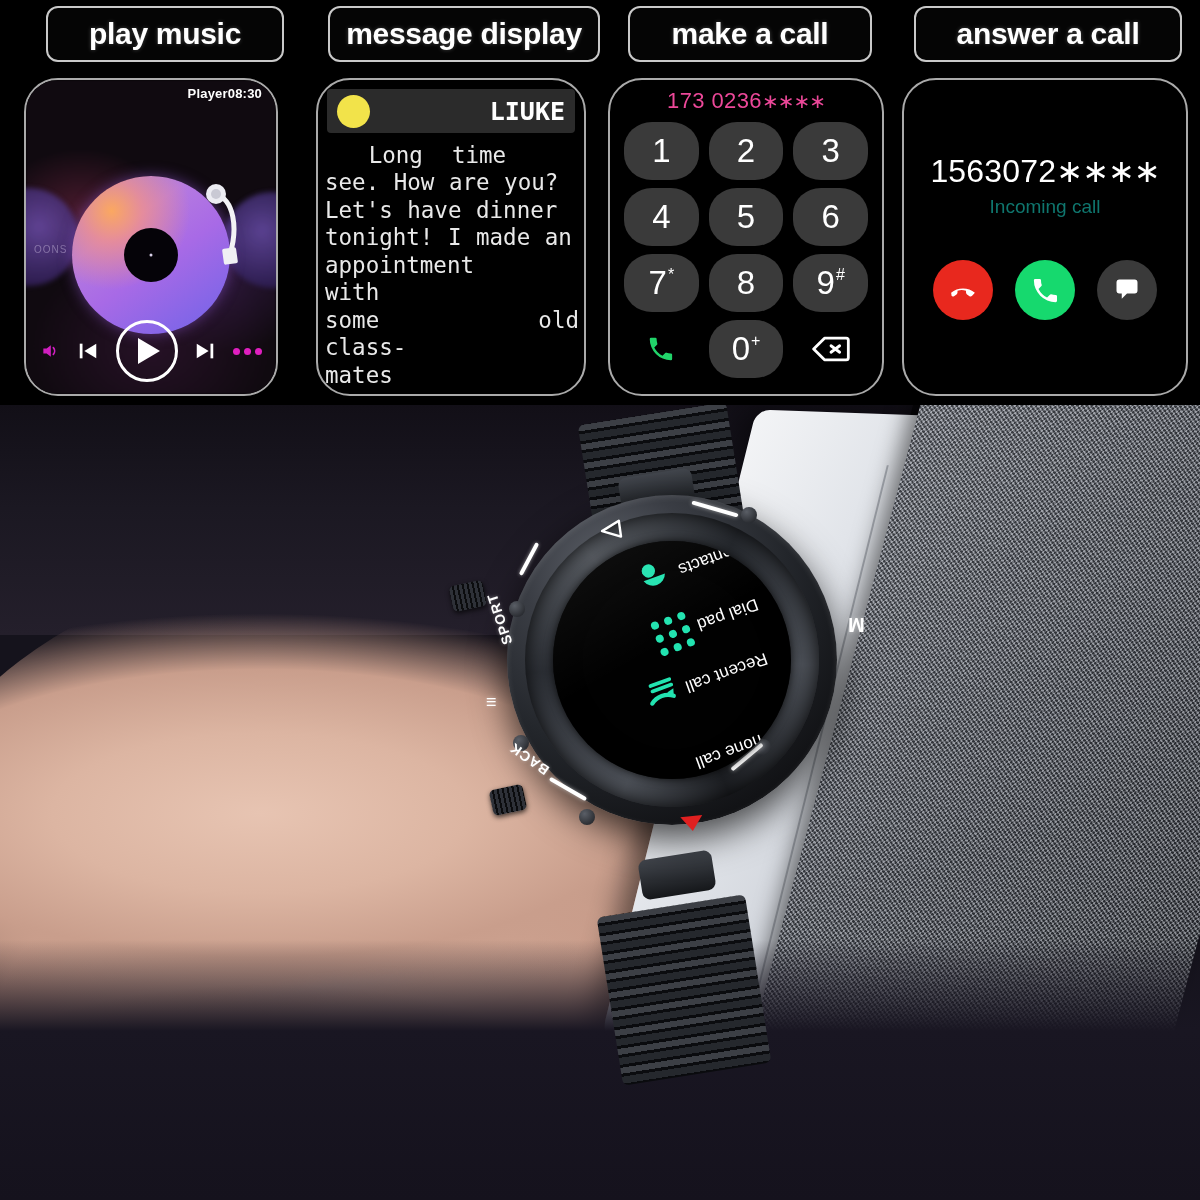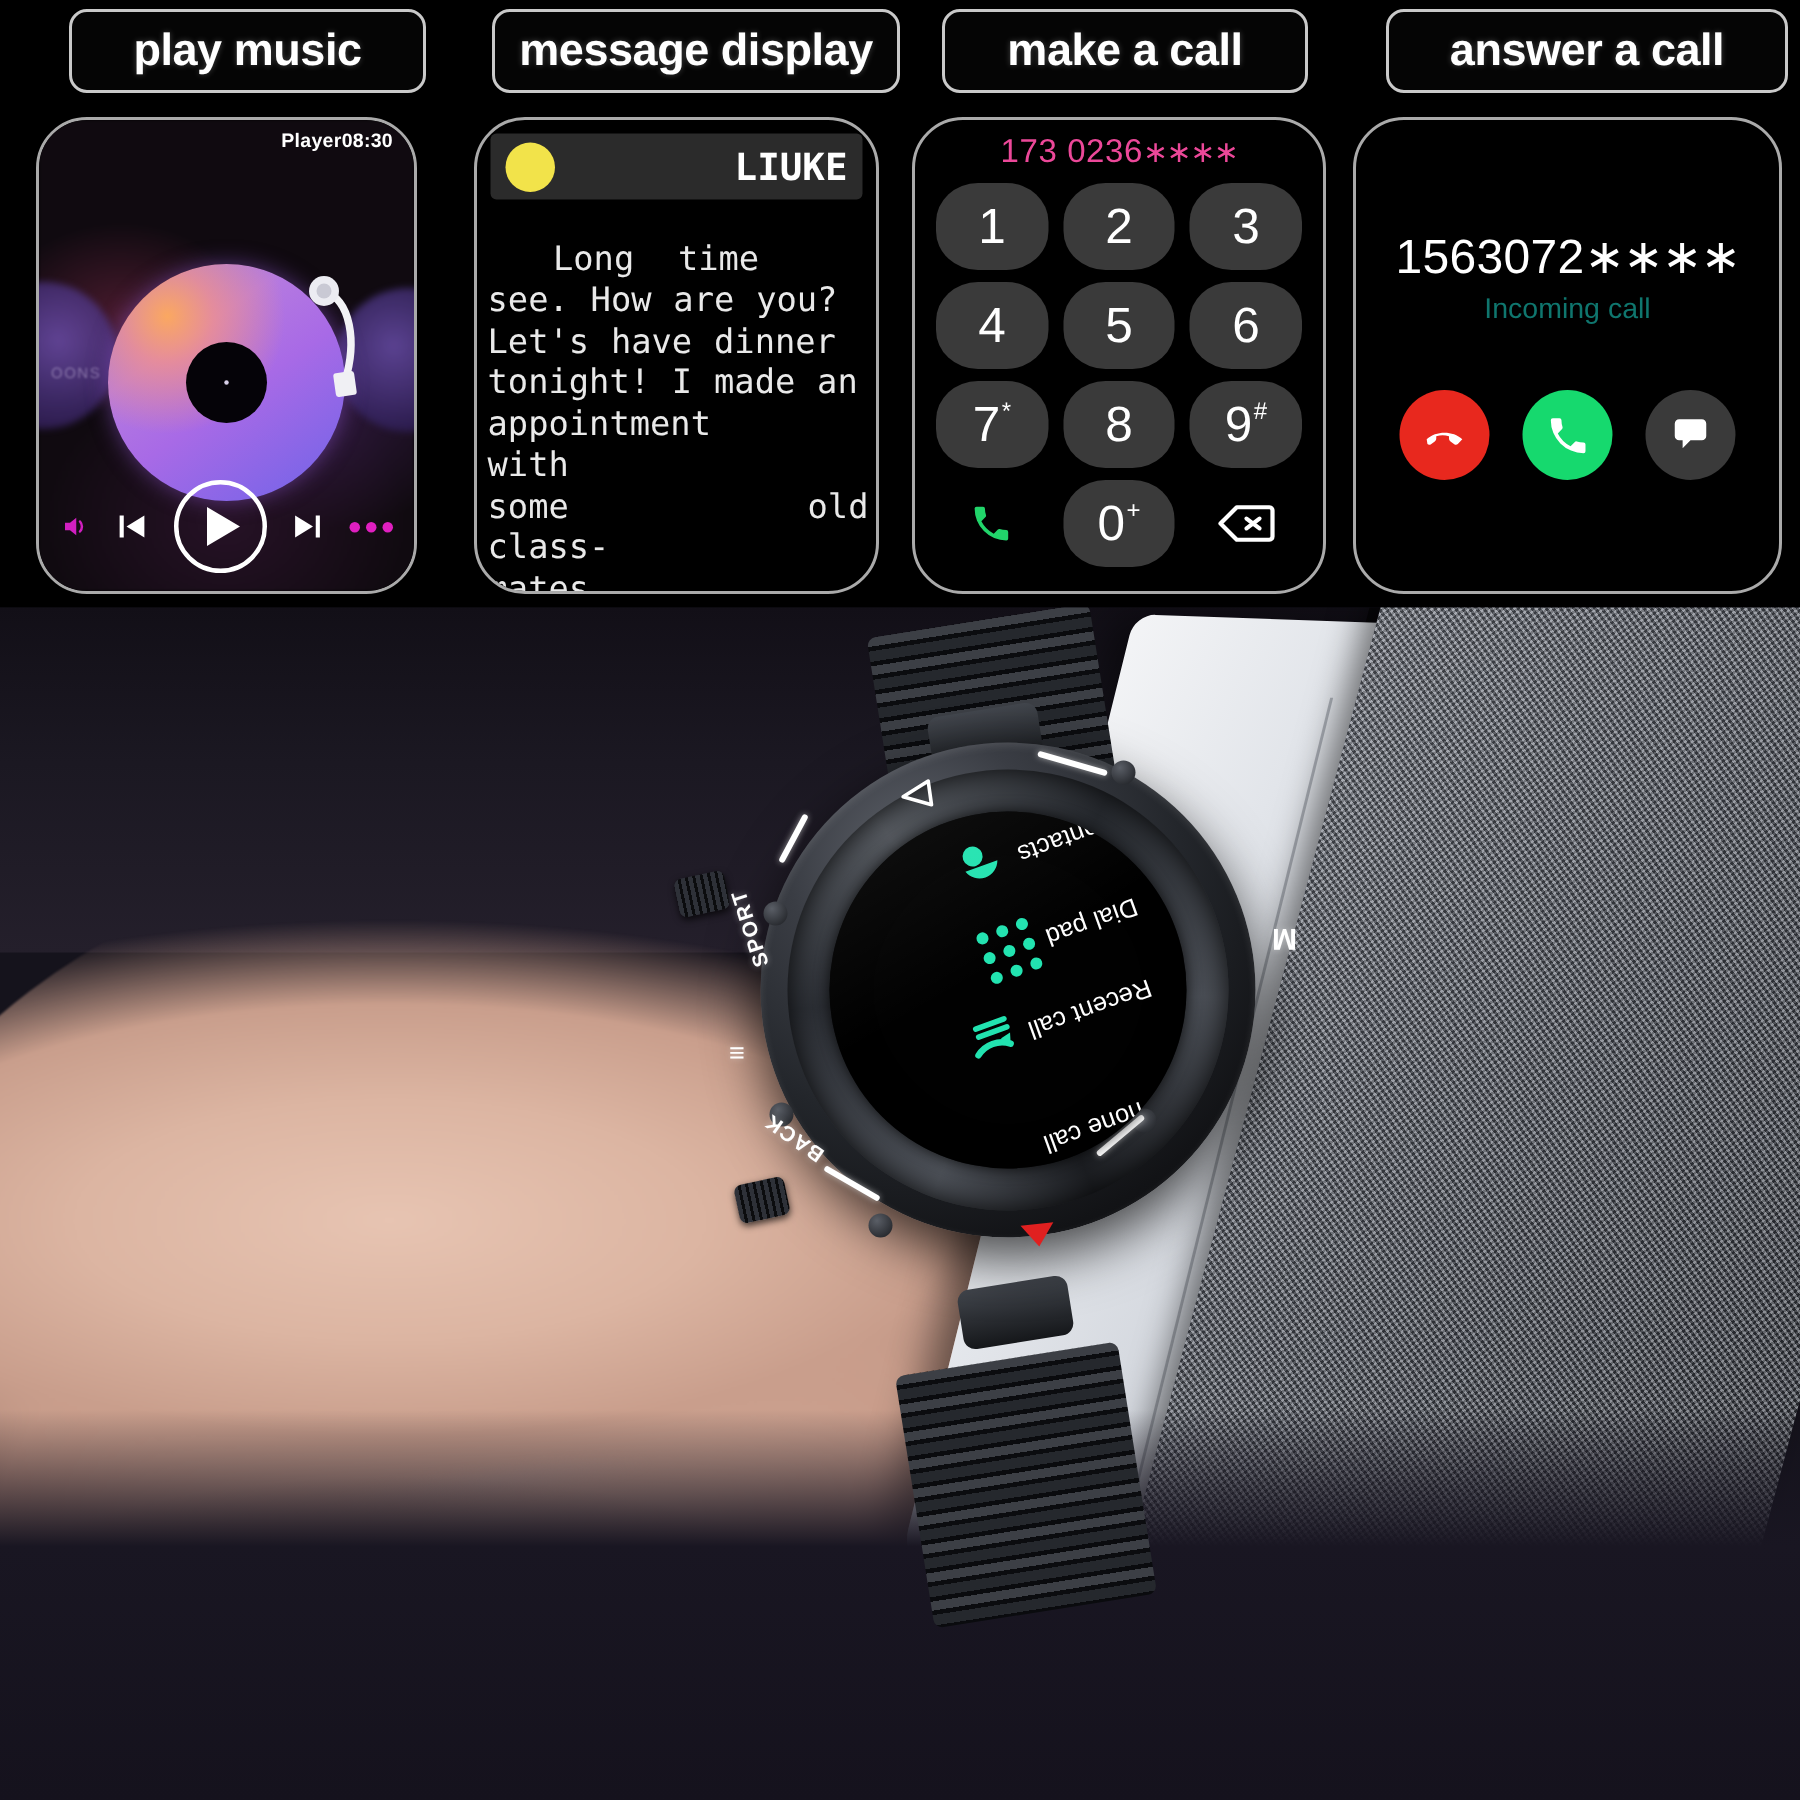--- a/index.html
+++ b/index.html
@@ -100,21 +100,21 @@
   }
   #msg-avatar { width:33px; height:33px; border-radius:50%; background:#f2e34a; flex:none; }
   #msg-name {
     margin-left:auto; color:#fff; font-family:"DejaVu Sans Mono", monospace;
     font-size:25px; font-weight:bold; letter-spacing:0px;
   }
   #msg-body {
     position:absolute; left:7px; right:5px; top:62px;
     color:#e9e9e9; font-family:"DejaVu Sans Mono", monospace;
     font-size:22.5px; line-height:1.22; text-align:justify; text-align-last:left;
-    white-space:pre-wrap; word-spacing:1px;margin-top:18px;
+    white-space:pre-wrap; word-spacing:1px;
   }
 
   
   #p3 { left:600px; width:300px; }
   #p3 .tag { left:28px; width:244px; }
   #p3 .screen { left:8px; width:276px; height:318px; }
   #dial-number {
     position:absolute; left:0; top:8px; width:100%; text-align:center;
     color:#ec4899; font-size:22px; letter-spacing:.4px;
   }
@@ -129,21 +129,21 @@
     display:flex; align-items:center; justify-content:center;
     color:#fff; font-size:33px; position:relative;
   }
   .key sup { font-size:16px; font-weight:normal; margin-left:1px; position:relative; top:-8px; }
   .key.bare { background:transparent; }
   #key-call { color:#21d46a; }
   #key-del { color:#fff; }
 
   
   #p4 { left:900px; width:300px; }
-  #p4 .tag { left:24px; width:268px; }
+  #p4 .tag { left:14px; width:268px; }
   #p4 .screen { left:2px; width:286px; height:318px; }
   #inc-number {
     position:absolute; left:0; top:72px; width:100%; text-align:center;
     color:#fff; font-size:32px; letter-spacing:.2px;
   }
   #inc-number .stars { letter-spacing:-1px; }
   #inc-status {
     position:absolute; left:0; top:116px; width:100%; text-align:center;
     color:#0f766e; font-size:19px;
   }

